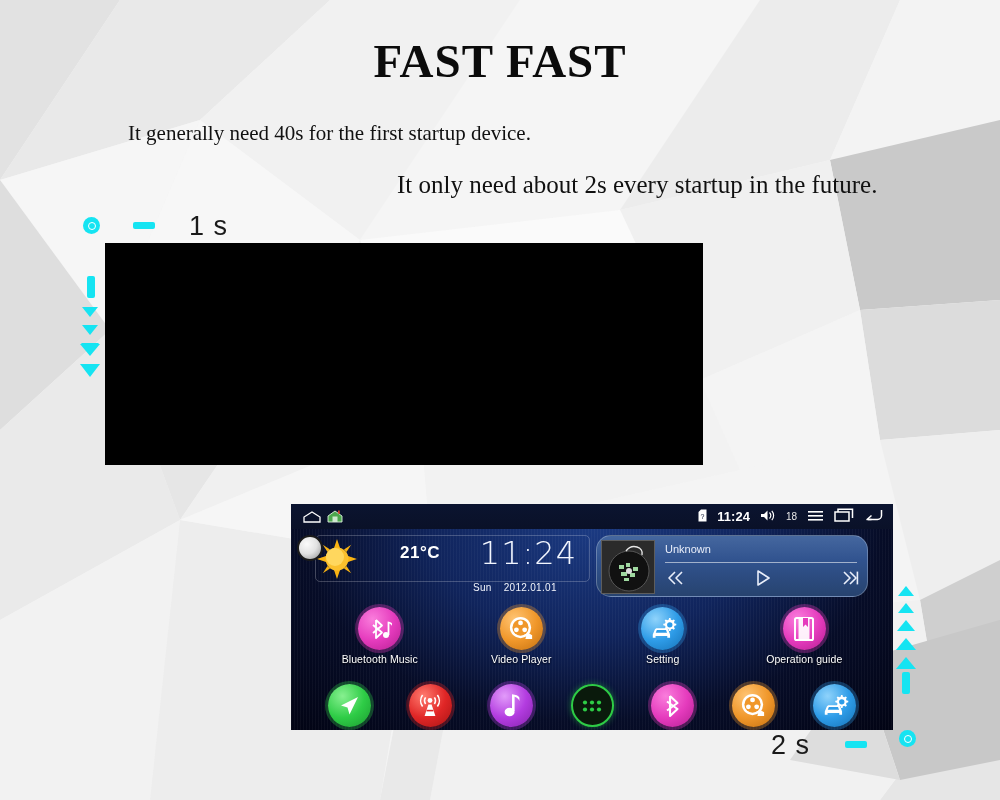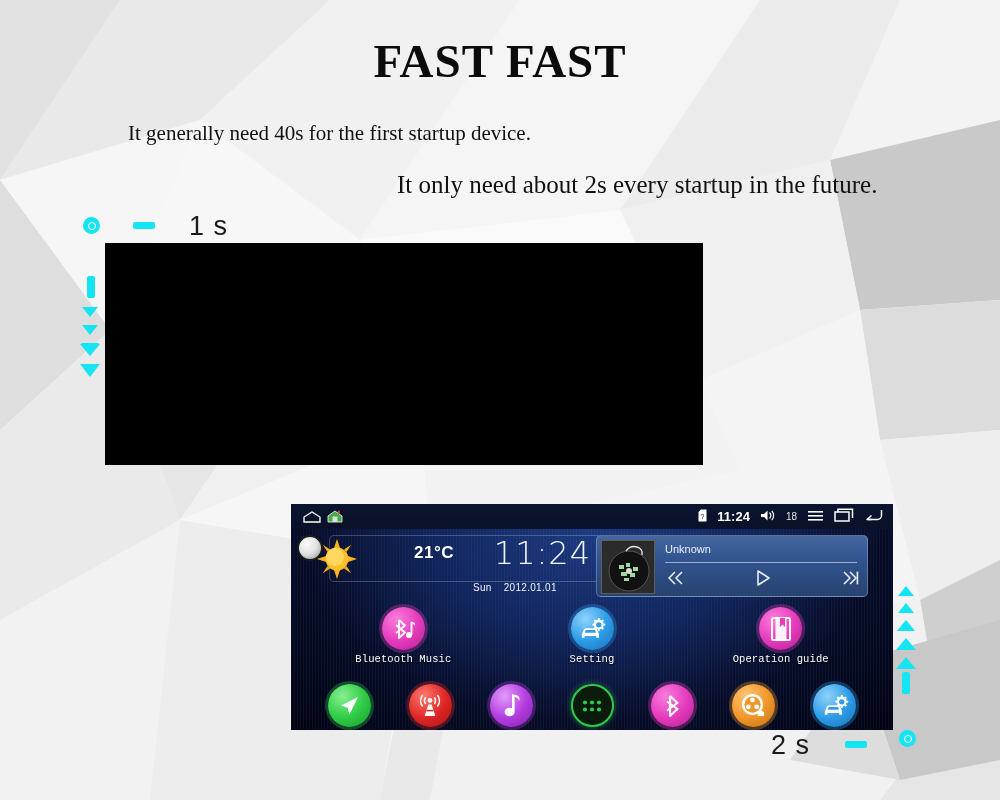--- a/index.html
+++ b/index.html
@@ -111,21 +111,21 @@
 
   .knob{
     position:absolute; left:6px; top:6px; width:26px; height:26px; border-radius:50%;
     background:radial-gradient(circle at 36% 32%, #fbfbfb 0%, #e2e2e2 48%, #b9b9b9 74%, #8d8d8d 100%);
     border:2px solid #1b1b1b;
     z-index:3;
   }
 
   
   .widget-weather{
-    position:absolute; left:38px; top:6px; width:275px; height:47px;
+    position:absolute; left:24px; top:6px; width:275px; height:47px;
     background:linear-gradient(#4b6fae 0%, #33538f 45%, #2a4madd 46%, #24406f 100%);
     border:1px solid rgba(255,255,255,.22);
     border-radius:5px;
     z-index:2;
   }
   .sun-icon{
     position:absolute; left:26px; top:10px; width:40px; height:40px; z-index:4;
   }
   .wx-temp{
     position:absolute; left:84px; top:7px;
@@ -140,21 +140,21 @@
     position:absolute; left:182px; top:53px; z-index:4;
     color:#f0f3fa; font-size:10px; letter-spacing:.3px;
   }
   .wx-dateline span{ margin-right:12px; }
 
   
   .widget-media{
     position:absolute; left:305px; top:6px; width:272px; height:62px;
     background:linear-gradient(#45679f 0%, #31538f 40%, #27436f 100%);
     border:1px solid rgba(255,255,255,.25);
-    border-radius:5px; z-index:2;
+    border-radius:15px; z-index:2;
   }
   .album-art{
     position:absolute; left:4px; top:4px; width:54px; height:54px;
     background:#232323; border:1px solid #5d5d5d; overflow:hidden;
   }
   .track-title{
     position:absolute; left:68px; top:7px; color:#e9eefa; font-size:11px;
   }
   .track-rule{
     position:absolute; left:68px; top:26px; width:192px; height:1px;
@@ -174,21 +174,21 @@
     flex:1; display:flex; flex-direction:column; align-items:center; gap:3px;
   }
   .app-ic{
     width:43px; height:43px; border-radius:50%;
     display:flex; align-items:center; justify-content:center;
     position:relative;
   }
   .app-ic svg{ display:block; }
   .app-lbl{
     color:#ffffff; font-size:10.5px; letter-spacing:.1px;
-    font-family:Liberation Mono, monospace;
+    font-family:Liberation Sans, sans-serif;
     text-shadow:0 1px 2px rgba(0,0,0,.8);
     white-space:nowrap;
   }
 </style>
 </head>
 <body>
 
 <svg id="bg" viewBox="0 0 1000 800" preserveAspectRatio="none">
   <rect x="0" y="0" width="1000" height="800" fill="#f4f4f4"></rect>
   <g stroke="none">
@@ -372,20 +372,33 @@
           <svg width="26" height="26" viewBox="0 0 26 26">
             <path d="M9 4 L9 22 L15 16.5 L6 9 M6 17 L15 9.5 L9 4" fill="none" stroke="#fff" stroke-width="1.8" stroke-linejoin="round"></path>
             <circle cx="19" cy="19" r="3" fill="#fff"></circle>
             <rect x="20.6" y="7" width="1.8" height="12" fill="#fff"></rect>
             <path d="M20.6 7 C23 7.6 24.6 8.6 25 10 L25 7.4 C24.4 6.4 22.8 5.8 20.6 5.4 Z" fill="#fff"></path>
           </svg>
         </div>
         <span class="app-lbl">Bluetooth Music</span>
       </div>
 
+      <div class="app">
+        <div class="app-ic" style="background:radial-gradient(circle at 34% 28%, #ffc473 0%, #f0972a 52%, #c26f10 100%); box-shadow:0 0 0 3px rgba(240,151,42,.32);">
+          <svg width="27" height="27" viewBox="0 0 28 28">
+            <circle cx="13" cy="13" r="11" fill="#fff"></circle>
+            <path d="M20 18 L25 21 L25 25 L18 25 Z" fill="#fff"></path>
+            <circle cx="13" cy="13" r="8.4" fill="#f0972a"></circle>
+            <circle cx="13" cy="8.2" r="2.5" fill="#fff"></circle>
+            <circle cx="8.7" cy="15.4" r="2.5" fill="#fff"></circle>
+            <circle cx="17.3" cy="15.4" r="2.5" fill="#fff"></circle>
+          </svg>
+        </div>
+        <span class="app-lbl">Video Player</span>
+      </div>
 
       <div class="app">
         <div class="app-ic" style="background:radial-gradient(circle at 34% 28%, #8fd3fb 0%, #2e9ce8 52%, #1671b5 100%); box-shadow:0 0 0 3px rgba(46,156,232,.32);">
           <svg width="28" height="26" viewBox="0 0 30 28">
             <g fill="#fff">
               <path d="M21.5 2.2 l1.6 0 .4 1.8 1.5 .7 1.6-1 1.2 1.2-1 1.6 .7 1.5 1.8 .4 0 1.6-1.8 .4-.7 1.5 1 1.6-1.2 1.2-1.6-1-1.5 .7-.4 1.8-1.6 0-.4-1.8-1.5-.7-1.6 1-1.2-1.2 1-1.6-.7-1.5-1.8-.4 0-1.6 1.8-.4 .7-1.5-1-1.6 1.2-1.2 1.6 1 1.5-.7z"></path>
             </g>
             <circle cx="22.3" cy="9.5" r="2.9" fill="#2e9ce8"></circle>
             <path d="M4 20 L6 15 C6.4 13.8 7.4 13.2 8.8 13.2 L18 13.2 C19.4 13.2 20.4 13.8 20.8 15 L22.6 20 L22.6 23.4 L19.6 23.4 L19.6 21.6 L7 21.6 L7 23.4 L4 23.4 Z" fill="#fff"></path>
             <path d="M8.4 15 L18.2 15 L19.4 18 L7.2 18 Z" fill="#2e9ce8"></path>

